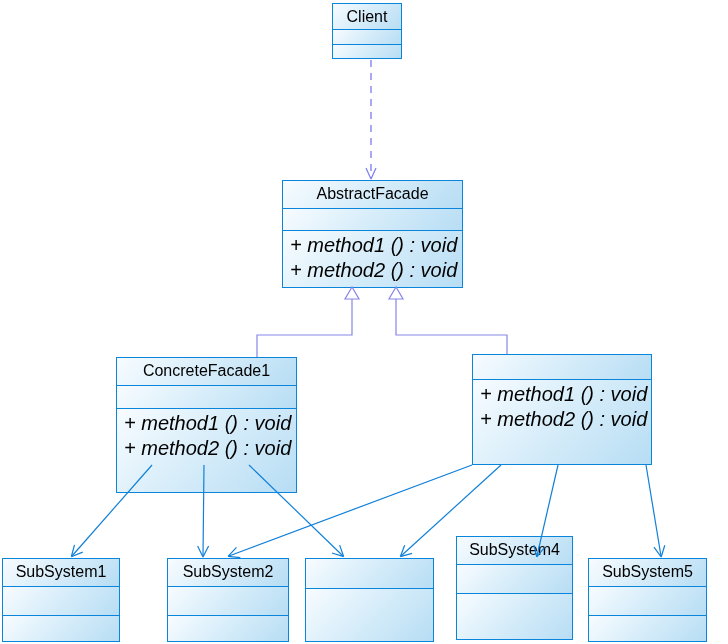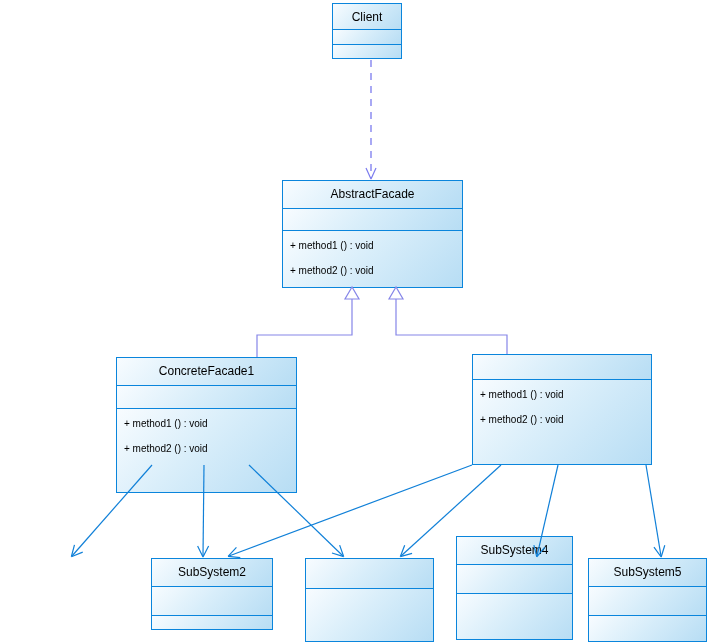--- a/index.html
+++ b/index.html
@@ -26,31 +26,32 @@
   }
   .cmp{
     box-sizing:border-box;
     background:linear-gradient(135deg,#f8fcff 0%,#d9eefa 45%,#b7ddf4 100%);
     flex:0 0 auto;
   }
   .cmp + .cmp{border-top:1px solid #0a85dc;}
   .cmp.fill{flex:1 1 auto;}
   .title{
     text-align:center;
-    font-size:12px;
+    font-size:16px;
     line-height:24px;
     padding-top:1px;
     white-space:nowrap;
     overflow:hidden;
   }
   .methods{
-    font-size:10px;
+    font-size:20px;
     line-height:25px;
     padding:2px 0 0 7px;
     white-space:nowrap;
+    font-style:italic;
   }
   .method-line{white-space:nowrap;}
 </style>
 </head>
 <body>
 
 <div class="canvas">
 
   <svg class="connectors" width="728" height="644" viewBox="0 0 728 644" xmlns="http://www.w3.org/2000/svg">
     <defs>
@@ -104,22 +105,27 @@
   </div>
 
   <div class="class-box" style="left:472px;top:354px;width:180px;height:111px">
     <div class="cmp" style="height:24px"></div>
     <div class="cmp fill methods">
       <div class="method-line">+ method1 () : void</div>
       <div class="method-line">+ method2 () : void</div>
     </div>
   </div>
 
+  <div class="class-box" style="left:2px;top:558px;width:118px;height:84px">
+    <div class="cmp title" style="height:27px">SubSystem1</div>
+    <div class="cmp" style="height:29px"></div>
+    <div class="cmp fill"></div>
+  </div>
 
-  <div class="class-box" style="left:151px;top:558px;width:122px;height:72px">
+  <div class="class-box" style="left:167px;top:558px;width:122px;height:84px">
     <div class="cmp title" style="height:27px">SubSystem2</div>
     <div class="cmp" style="height:29px"></div>
     <div class="cmp fill"></div>
   </div>
 
   <div class="class-box" style="left:305px;top:558px;width:129px;height:84px">
     <div class="cmp" style="height:29px"></div>
     <div class="cmp fill"></div>
   </div>
 

